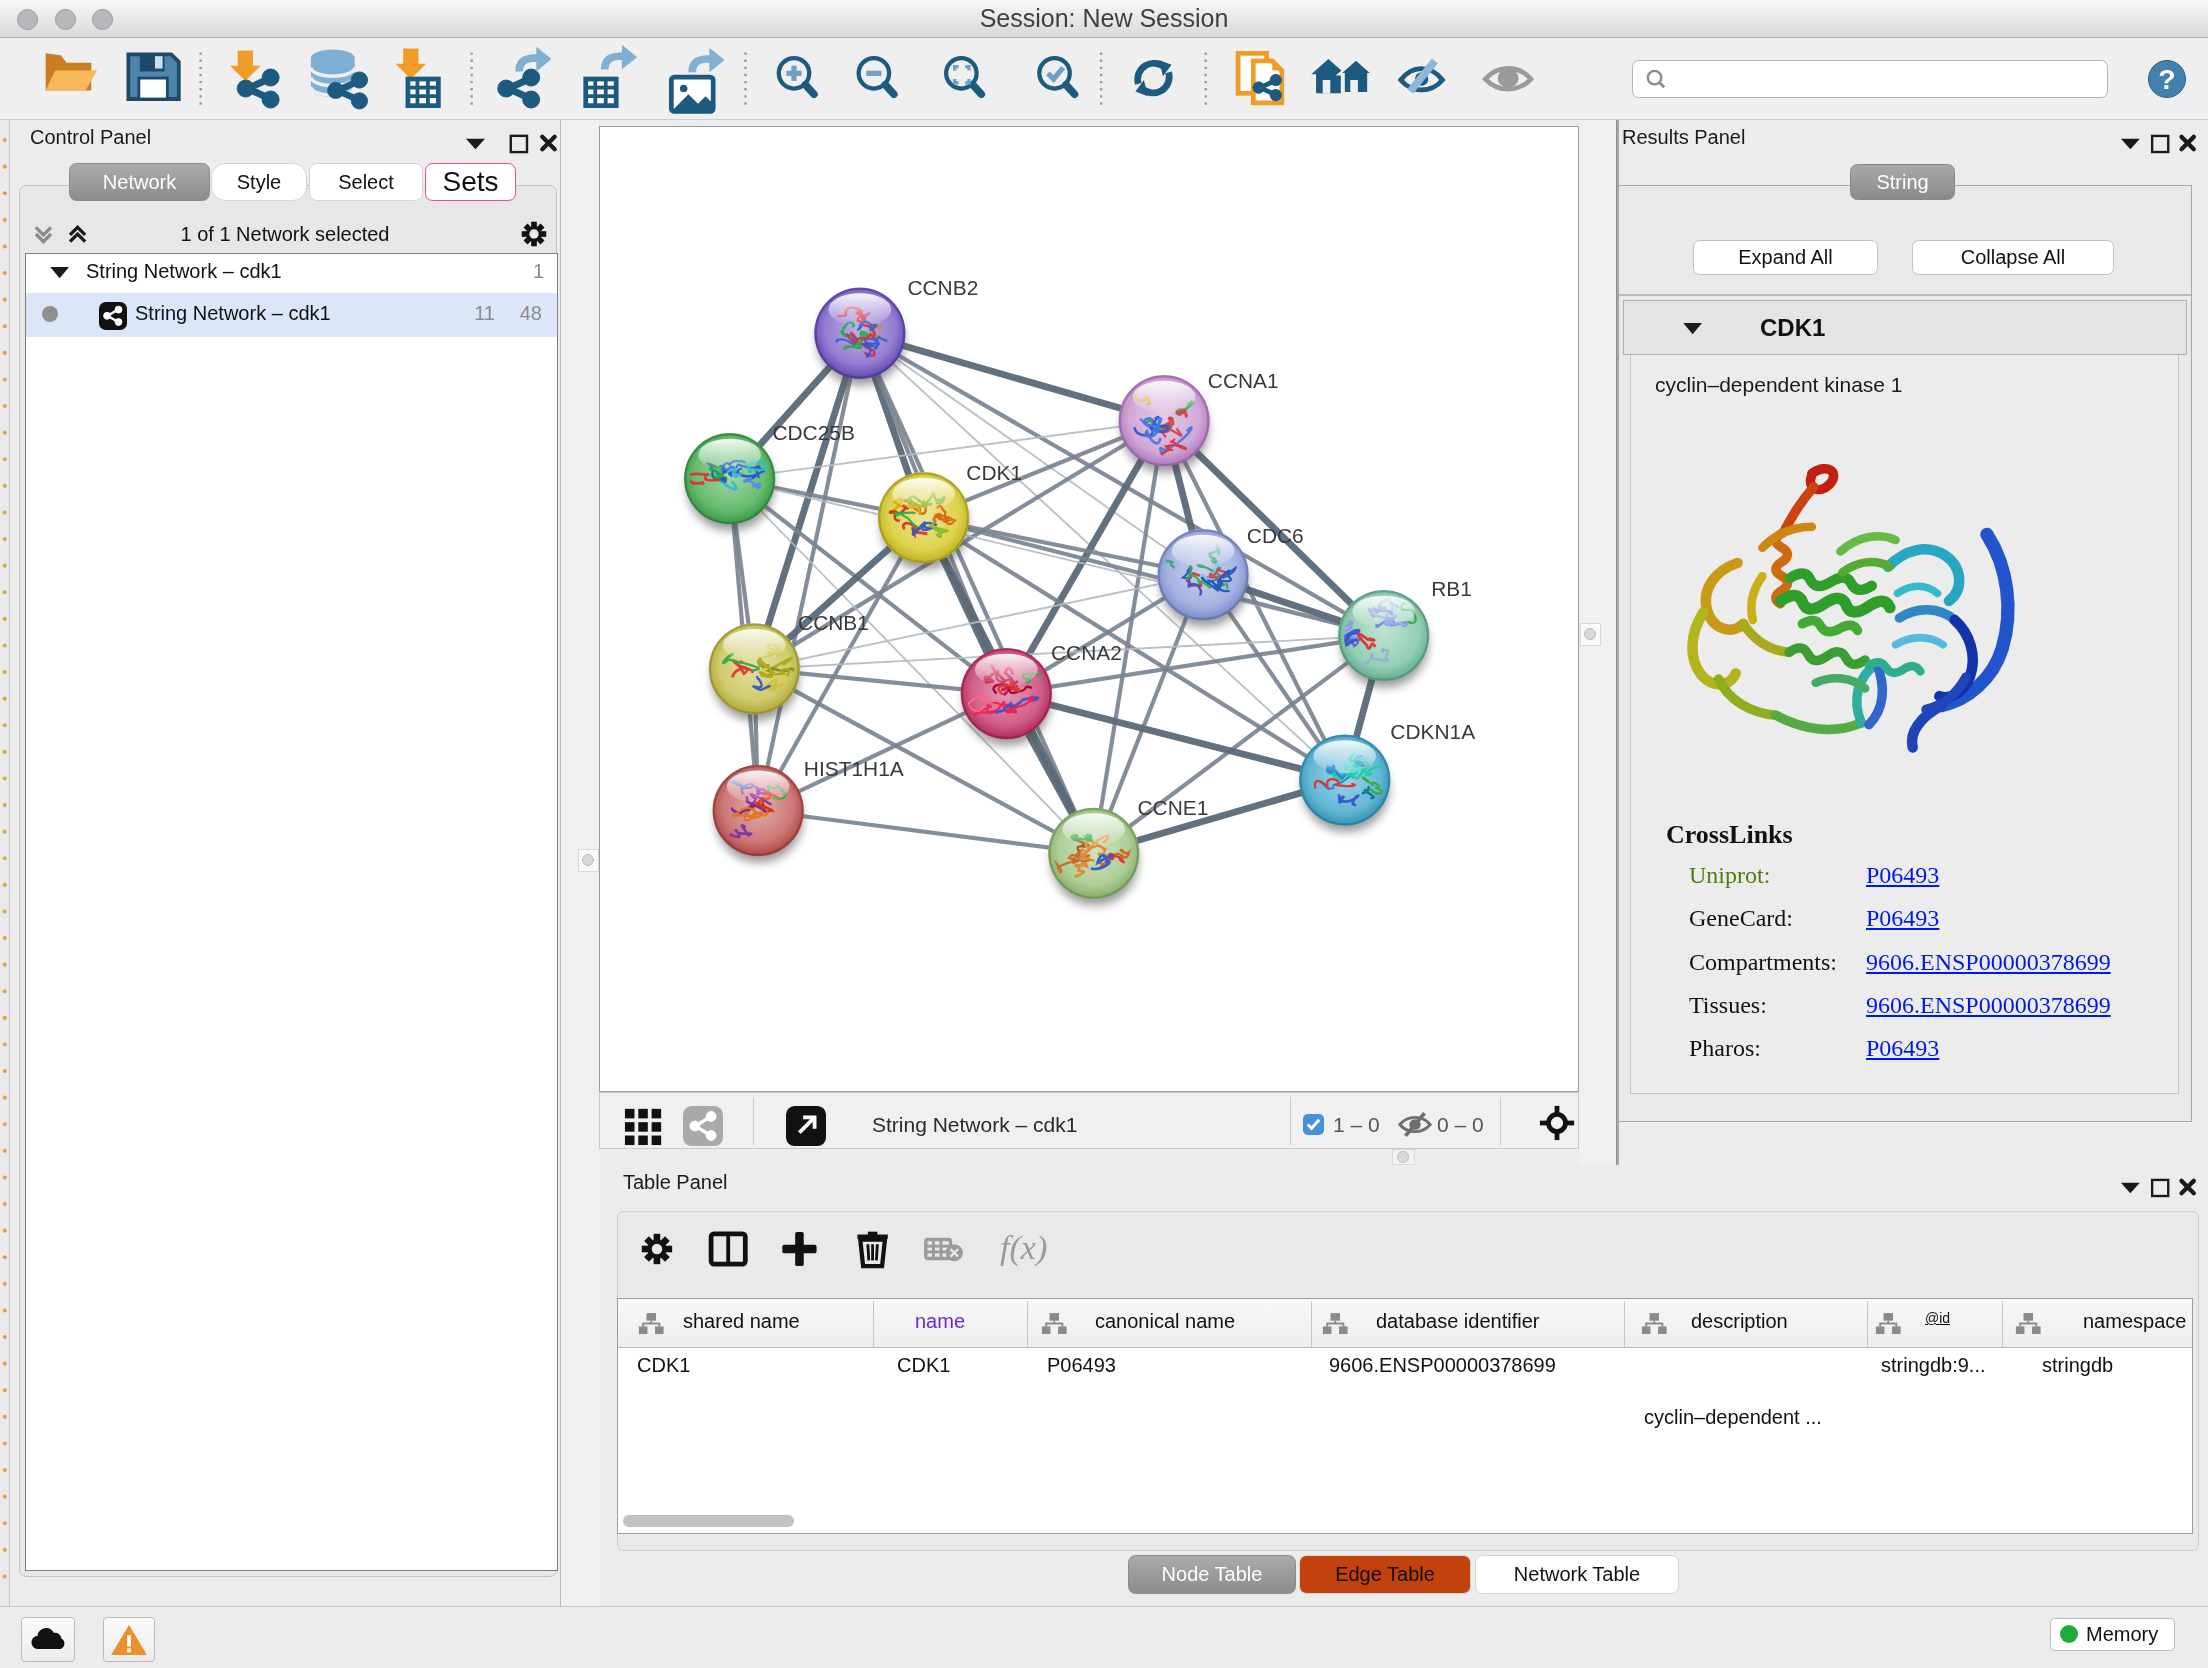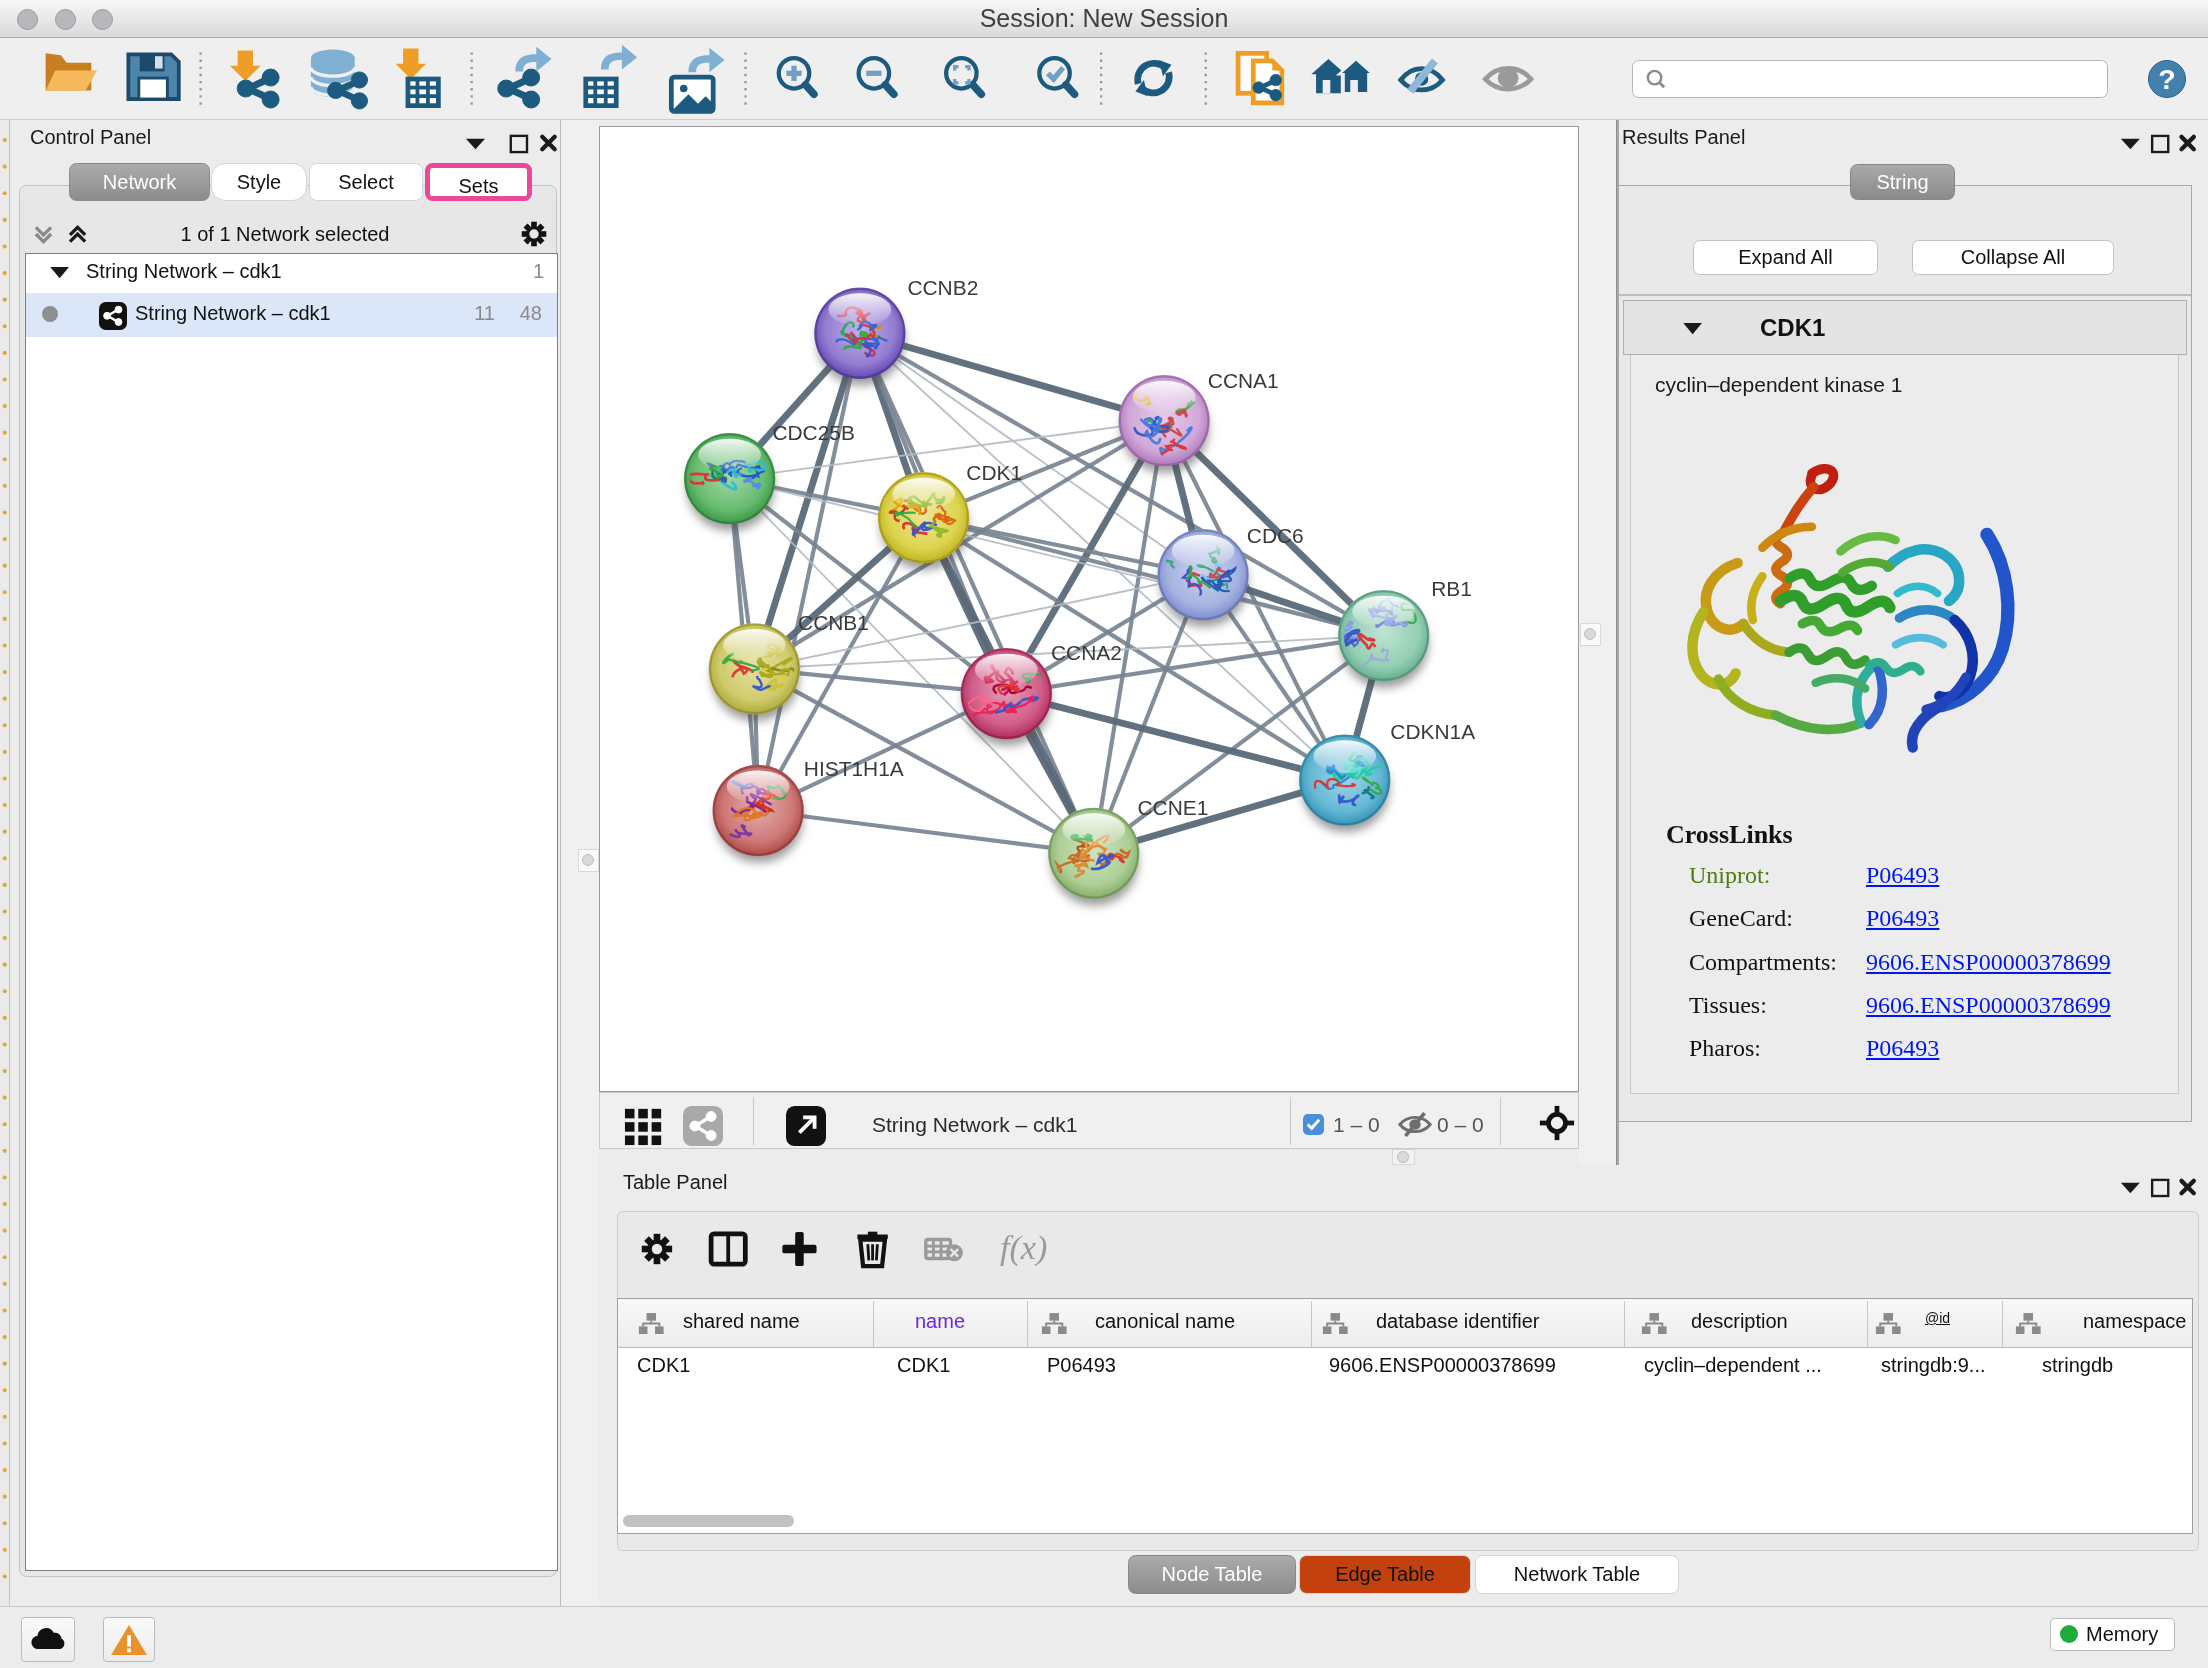--- a/index.html
+++ b/index.html
@@ -207,21 +207,21 @@
 <div class="abs" style="left:10.5px;top:120px;width:550px;height:1487px;background:#ececec;"></div>
 <div class="abs panel-title" style="left:30px;top:126px;">Control Panel</div>
 <svg class="abs" style="left:464px;top:133px;" width="105" height="21" viewBox="0 0 110 22">
 <path d="M2 6 L22 6 L12 17 Z" fill="#1a1a1a"></path>
 <rect x="49" y="3" width="17" height="17" fill="none" stroke="#1a1a1a" stroke-width="2.5"></rect>
 <path d="M82 4 L95 17 M95 4 L82 17" stroke="#1a1a1a" stroke-width="4.5" stroke-linecap="round"></path>
 </svg>
 <div class="abs" style="left:69px;top:163px;width:141px;height:38px;background:linear-gradient(#ababab,#8c8c8c);border:1px solid #8a8a8a;border-radius:7.6px;color:#fff;text-align:center;line-height:36px;font-size:20px;z-index:5;">Network</div>
 <div class="abs" style="left:211px;top:163px;width:96px;height:38px;background:#fff;border:1px solid #d4d4d4;border-radius:14px;color:#111;text-align:center;line-height:36px;font-size:20px;z-index:5;">Style</div>
 <div class="abs" style="left:309px;top:163px;width:114px;height:38px;background:#fff;border:1px solid #d4d4d4;border-radius:7.6px;color:#111;text-align:center;line-height:36px;font-size:20px;z-index:5;">Select</div>
-<div class="abs" style="left:425px;top:163px;width:107px;height:38px;background:#fff;border:5px solid #ec4899;border-radius:7.6px;color:#111;text-align:center;line-height:36px;font-size:20px;z-index:5;">Sets</div>
+<div class="abs" style="left:425px;top:163px;width:91px;height:38px;background:#fff;border:1px solid #ec4899;border-radius:7.6px;color:#111;text-align:center;line-height:36px;font-size:28px;z-index:5;">Sets</div>
 <div class="abs" style="left:19px;top:185px;width:538px;height:1392px;background:#e7e7e7;border:1px solid #c2c2c2;border-radius:7.6px;"></div>
 <svg class="abs" style="left:32px;top:216px;" width="76" height="36" viewBox="0 0 80 38">
 <g stroke="#8a8a8a" stroke-width="3.5" fill="none">
       <path d="M4 12 L12 20 L20 12"></path>
       <path d="M4 19 L12 27 L20 19"></path>
     </g>
 <g stroke="#1a1a1a" stroke-width="3.5" fill="none">
       <path d="M40 20 L48 12 L56 20"></path>
       <path d="M40 27 L48 19 L56 27"></path>
     </g>
@@ -890,21 +890,21 @@
       <rect x="10" y="1" width="10" height="8"></rect>
       <rect x="2" y="15" width="9" height="8"></rect>
       <rect x="19" y="15" width="9" height="8"></rect>
       <path d="M15 9 L15 12 M6.5 15 L6.5 12 L23.5 12 L23.5 15" stroke="#8a8a8a" stroke-width="2" fill="none"></path>
     </g>
   </svg>
 <div class="abs" style="left:637px;top:1354px;font-size:20px;color:#111;white-space:nowrap;">CDK1</div>
 <div class="abs" style="left:897px;top:1354px;font-size:20px;color:#111;white-space:nowrap;">CDK1</div>
 <div class="abs" style="left:1047px;top:1354px;font-size:20px;color:#111;white-space:nowrap;">P06493</div>
 <div class="abs" style="left:1329px;top:1354px;font-size:20px;color:#111;white-space:nowrap;">9606.ENSP00000378699</div>
-<div class="abs" style="left:1644px;top:1354px;font-size:20px;color:#111;white-space:nowrap;text-align:center;">cyclin–dependent ...</div>
+<div class="abs" style="left:1644px;top:1406px;font-size:20px;color:#111;white-space:nowrap;text-align:center;">cyclin–dependent ...</div>
 <div class="abs" style="left:1881px;top:1354px;font-size:20px;color:#111;white-space:nowrap;">stringdb:9...</div>
 <div class="abs" style="left:2042px;top:1354px;font-size:20px;color:#111;white-space:nowrap;">stringdb</div>
 <div class="abs" style="left:623px;top:1515px;width:171px;height:12.4px;background:#c2c2c2;border-radius:5.7px;"></div>
 <div class="abs" style="left:1128px;top:1555px;width:168px;height:39px;background:linear-gradient(#ababab,#8c8c8c);border:1px solid #8a8a8a;border-radius:7.6px;color:#fff;text-align:center;line-height:37px;font-size:20px;">Node Table</div>
 <div class="abs" style="left:1299px;top:1555px;width:172px;height:39px;background:#c2410c;border:1px solid #d4d4d4;border-radius:7.6px;color:#111;text-align:center;line-height:37px;font-size:20px;">Edge Table</div>
 <div class="abs" style="left:1475px;top:1555px;width:204px;height:39px;background:#fff;border:1px solid #d4d4d4;border-radius:7.6px;color:#111;text-align:center;line-height:37px;font-size:20px;">Network Table</div>
 <div class="abs" style="left:0;top:1606px;width:2208px;height:62px;background:#ececec;border-top:1px solid #c8c8c8;"></div>
 <div class="abs" style="left:21px;top:1617px;width:54px;height:45px;background:linear-gradient(#fafafa,#ececec);border:1px solid #b9b9b9;border-radius:3.8px;"></div>
 <svg class="abs" style="left:28.5px;top:1626px;" width="40" height="27" viewBox="0 0 42 28">
     <path d="M10 24 a7 7 0 0 1 -1 -14 a9 9 0 0 1 17 -3 a6.5 6.5 0 0 1 8 6 a6 6 0 0 1 -1 11 Z" fill="#111"></path>

